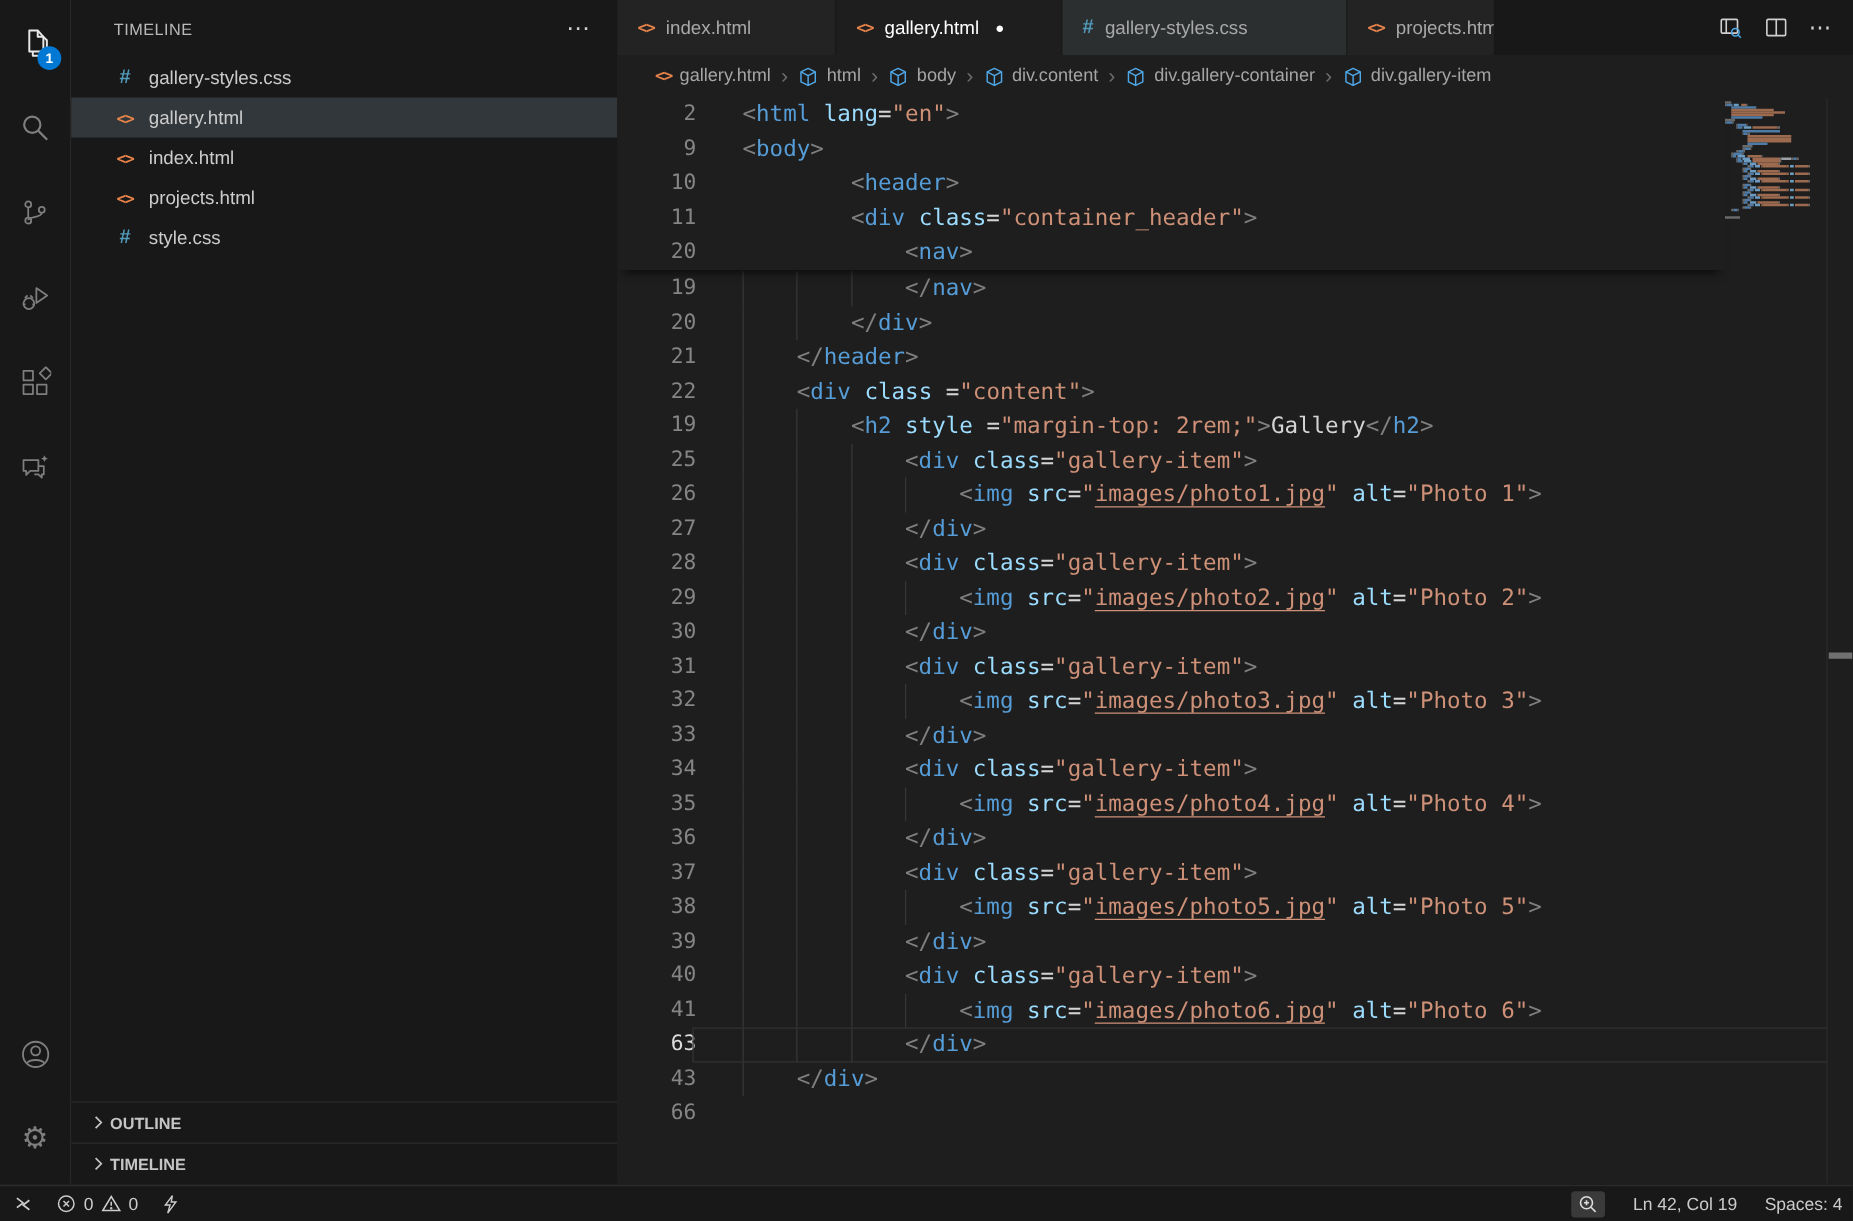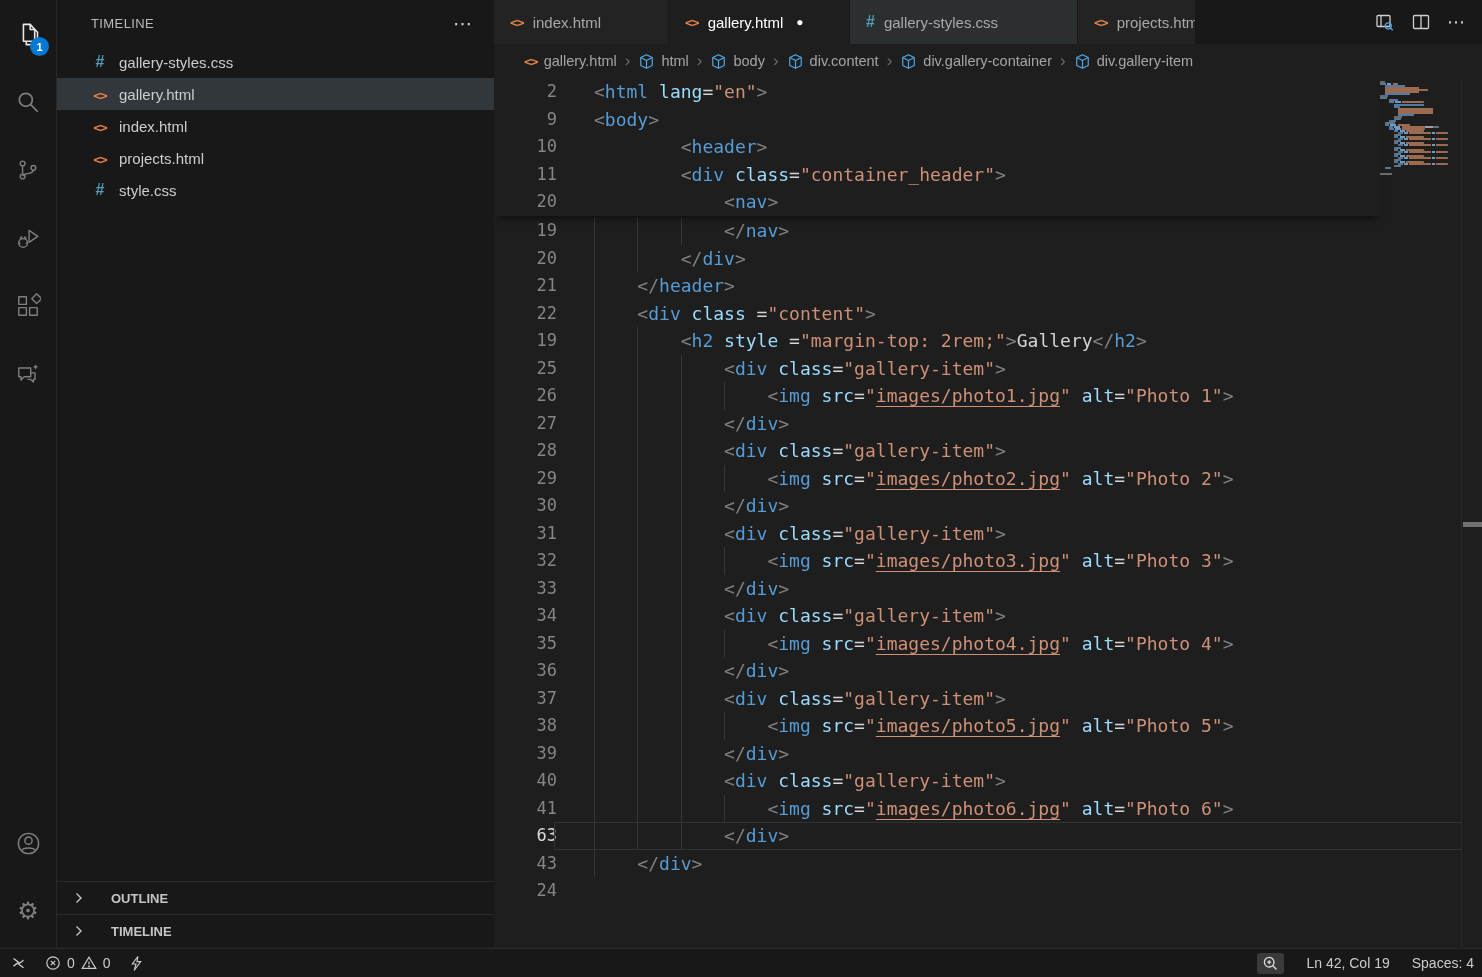--- a/index.html
+++ b/index.html
@@ -19,21 +19,21 @@
   .sb-header{height:46px;display:flex;align-items:center;justify-content:space-between;padding:0 20px 0 34px;}
   .sb-title{font-size:13px;color:#b9b9b9;letter-spacing:.4px;}
   .sb-more{color:#cfcfcf;font-size:19px;letter-spacing:2px;cursor:pointer;}
   .tree-section{height:30px;display:flex;align-items:center;gap:5px;padding-left:10px;font-size:14px;font-weight:700;color:#cfcfcf;cursor:pointer;}
   .file-row{height:32px;display:flex;align-items:center;gap:10px;padding-left:34px;font-size:15px;color:#cccccc;cursor:pointer;}
   .file-row.selected{background:#32373b;}
   .g-html{color:#e8844a;font-weight:700;font-size:13px;letter-spacing:-1px;font-family:"DejaVu Sans Mono",monospace;}
   .g-css{color:#519aba;font-weight:700;font-size:16px;}
   .ficon{width:18px;text-align:center;flex:none;}
   .sb-panels{position:absolute;left:0;right:0;bottom:0;}
-  .panel-row{height:32px;border-top:1px solid #2a2a2a;display:flex;align-items:center;gap:24px;padding-left:14px;font-size:13px;font-weight:700;color:#c5c5c5;cursor:pointer;}
+  .panel-row{height:32px;border-top:1px solid #2a2a2a;display:flex;align-items:center;gap:1px;padding-left:14px;font-size:13px;font-weight:700;color:#c5c5c5;cursor:pointer;}
   .chev{display:inline-flex;color:#c5c5c5;}
 
   
   .editorarea{position:absolute;left:494px;right:0;top:0;bottom:30px;background:#1e1e1e;}
   .tabsbar{height:44px;background:#181818;display:flex;align-items:stretch;}
   .tab{display:flex;align-items:center;gap:9px;padding:0 16px;font-size:15px;color:#a8a8a8;background:#232324;border-right:1px solid #181818;white-space:nowrap;cursor:pointer;box-sizing:border-box;}
   .tab.active{background:#1e1e1e;color:#ffffff;}
   .tab.hl{background:#2c2f30;}
   .tab.trunc{width:118px;overflow:hidden;}
   .tab .dot{color:#fff;font-size:12px;margin-left:4px;}
@@ -454,21 +454,21 @@
             <span class="ln">63</span>
             <span class="lngap"></span>
             <span class="code-text"><i class="guide" style="left: 0ch;"></i><i class="guide" style="left: 4ch;"></i><i class="guide" style="left: 8ch;"></i>            <span class="tok-p">&lt;/</span><span class="tok-tag">div</span><span class="tok-p">&gt;</span></span>
           </div>
           <div class="code-row">
             <span class="ln">43</span>
             <span class="lngap"></span>
             <span class="code-text"><i class="guide" style="left: 0ch;"></i>    <span class="tok-p">&lt;/</span><span class="tok-tag">div</span><span class="tok-p">&gt;</span></span>
           </div>
           <div class="code-row">
-            <span class="ln">24</span>
+            <span class="ln">66</span>
             <span class="lngap"></span>
             <span class="code-text"></span>
           </div>
         </div>
       <div class="minimap" id="minimap">
           <div class="mm-row">
             <span class="mm-seg m-sp" style="width: 0px;"></span>
             <span class="mm-seg m-p" style="width: 4.6px;"></span>
           </div>
           <div class="mm-row">

